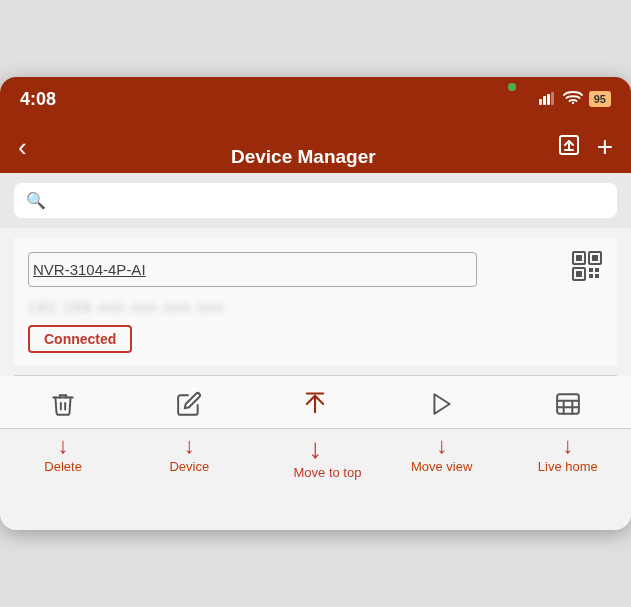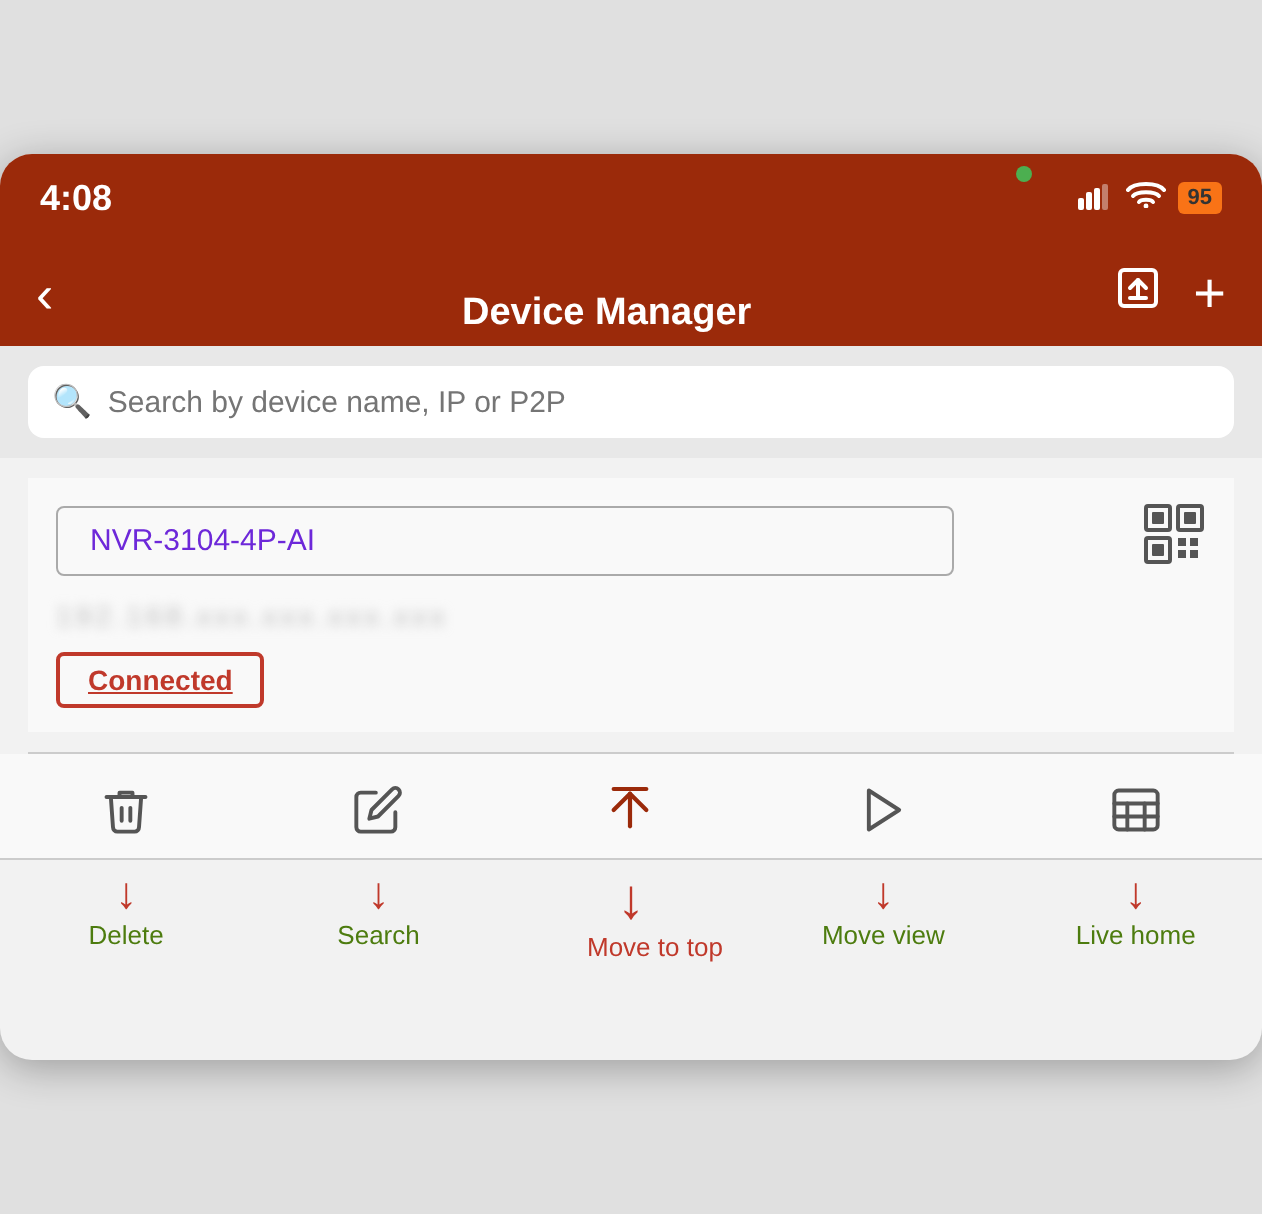--- a/index.html
+++ b/index.html
@@ -43,21 +43,21 @@
     }
     .signal-icon {
       color: white;
       font-size: 14px;
     }
     .wifi-icon {
       color: white;
       font-size: 16px;
     }
     .battery-badge {
-      background: #f97316;
+      background: #fdba74;
       color: #333;
       font-size: 11px;
       font-weight: 700;
       padding: 2px 5px;
       border-radius: 3px;
     }
     .green-dot {
       width: 8px;
       height: 8px;
       background: #4caf50;
@@ -129,25 +129,26 @@
       padding: 12px 14px;
     }
     .device-name-row {
       display: flex;
       justify-content: space-between;
       align-items: center;
       margin-bottom: 10px;
     }
     .device-name-box {
       border: 1px solid #aaa;
-      padding: 8px 16px;
+      padding: 8px 4px;
       border-radius: 4px;
       font-size: 15px;
-      color: #6d28d9;
+      color: #404040;
       width: 78%;
+      text-decoration: underline;
     }
     .qr-icon {
       font-size: 26px;
       color: #555;
       cursor: pointer;
     }
     .device-ip-blurred {
       font-size: 14px;
       color: #bbb;
       letter-spacing: 2px;
@@ -156,21 +157,20 @@
       user-select: none;
     }
     .connected-badge {
       display: inline-block;
       border: 2px solid #c0392b;
       color: #c0392b;
       font-size: 14px;
       font-weight: 600;
       padding: 4px 14px;
       border-radius: 4px;
-      text-decoration: underline;
     }
 
     
     .divider {
       height: 1px;
       background: #ccc;
       margin: 0 14px;
     }
 
     
@@ -204,21 +204,21 @@
       flex-direction: column;
       align-items: center;
       width: 20%;
     }
     .arrow-down {
       color: #c0392b;
       font-size: 22px;
       line-height: 1;
     }
     .label-text {
-      color: #4d7c0f;
+      color: #c2410c;
       font-size: 13px;
       font-weight: 500;
       margin-top: 2px;
       text-align: center;
     }
     .move-to-top-label {
       display: flex;
       flex-direction: column;
       align-items: center;
       width: 20%;
@@ -282,21 +282,20 @@
           <path d="M8 17 L16 17"></path>
         </svg>
       </span>
       <span class="nav-icon-btn" style="font-size:28px; font-weight:200; line-height:1;">+</span>
     </div>
   </div>
 
   <div class="search-bar">
     <div class="search-input-wrap">
       <span style="color:#999; font-size:16px;">🔍</span>
-      <input type="text" placeholder="Search by device name, IP or P2P" style="">
     </div>
   </div>
 
   <div class="device-card">
     <div class="device-name-row">
       <div class="device-name-box">NVR-3104-4P-AI</div>
       <span class="qr-icon">
         <svg width="32" height="32" viewBox="0 0 32 32" fill="#555">
           <rect x="2" y="2" width="12" height="12" rx="1" fill="none" stroke="#555" stroke-width="2"></rect>
           <rect x="5" y="5" width="6" height="6" rx="0.5"></rect>
@@ -356,21 +355,21 @@
     </span>
   </div>
 
   <div class="labels-row">
     <div class="label-item">
       <span class="arrow-down">↓</span>
       <span class="label-text">Delete</span>
     </div>
     <div class="label-item">
       <span class="arrow-down">↓</span>
-      <span class="label-text">Search</span>
+      <span class="label-text">Device</span>
     </div>
     <div class="move-to-top-label">
       <span class="arrow-down-long" style="font-size:28px;">↓</span>
       <span class="label-text-long">Move to top</span>
     </div>
     <div class="label-item">
       <span class="arrow-down">↓</span>
       <span class="label-text">Move view</span>
     </div>
     <div class="label-item">

